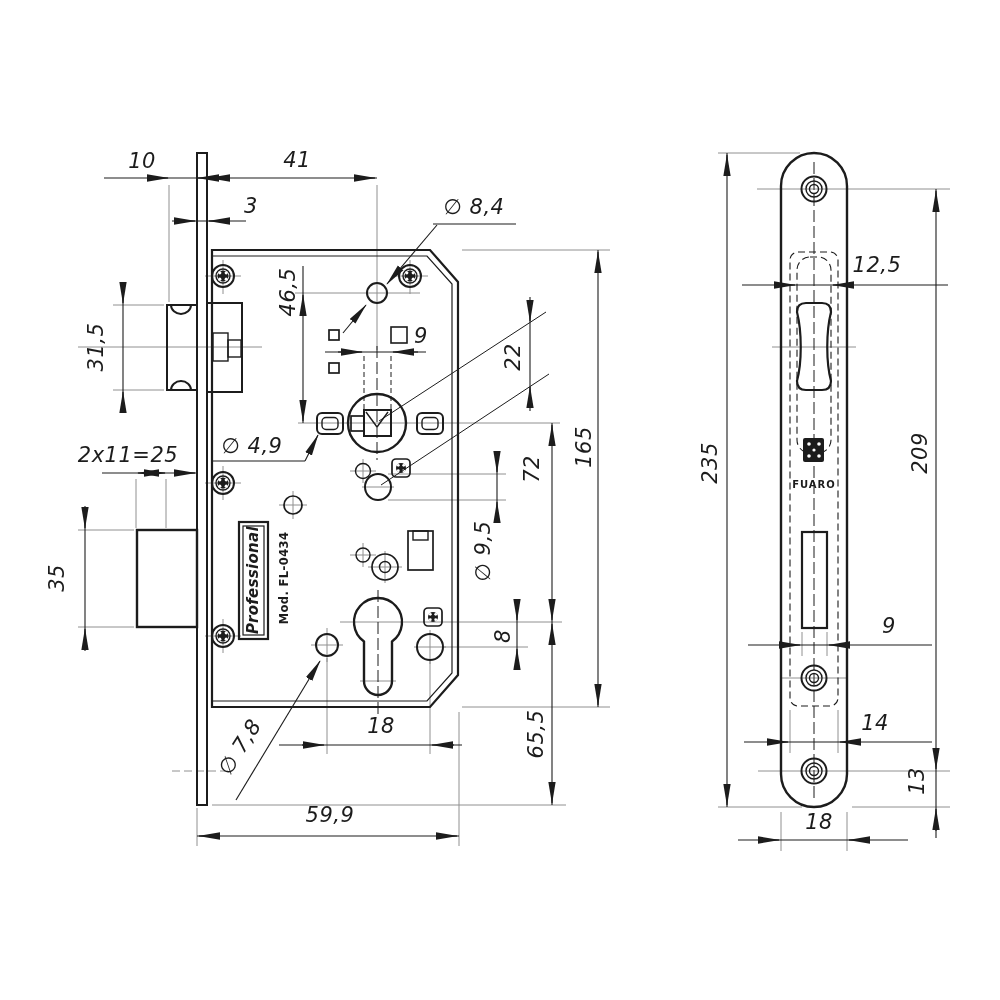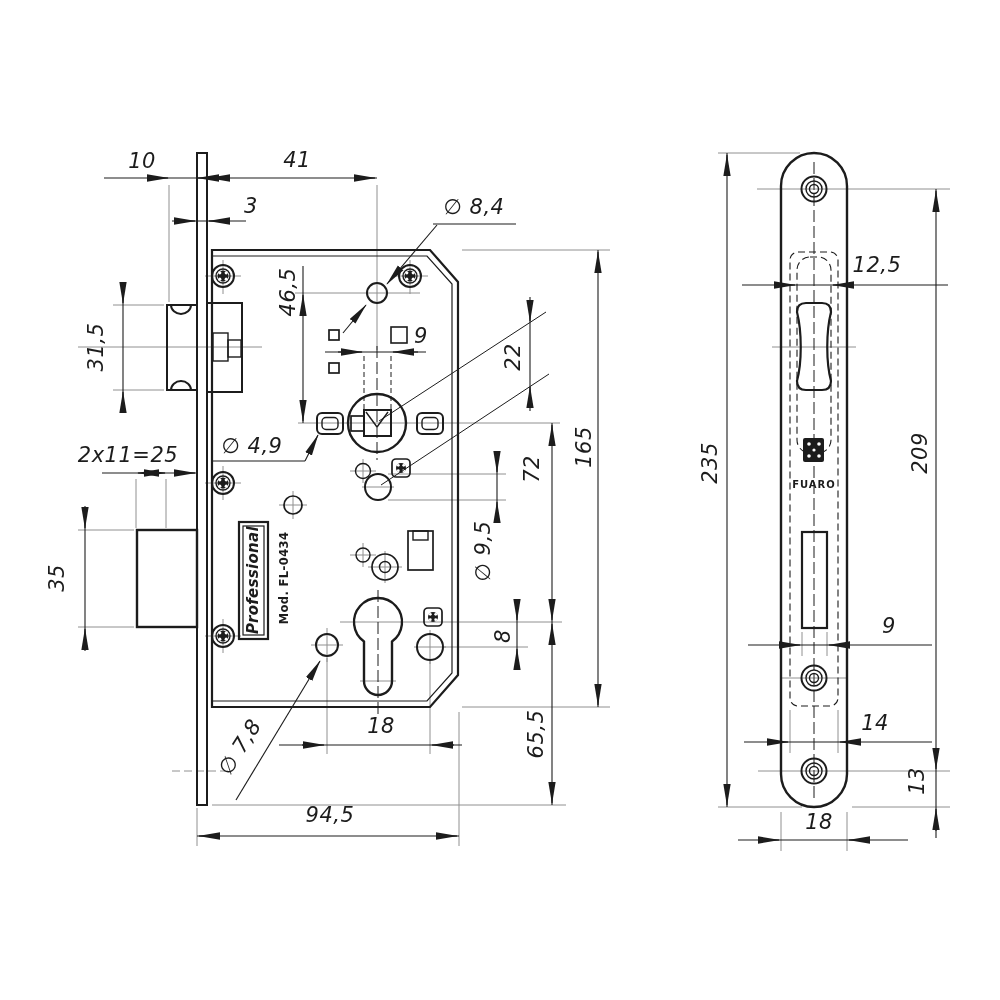--- a/index.html
+++ b/index.html
@@ -353,21 +353,21 @@
 <div class="lbl r90" style="left:96px;top:347px">31,5</div>
 <div class="lbl" style="left:128px;top:455px">2x11=25</div>
 <div class="lbl" style="left:252px;top:446px">∅ 4,9</div>
 <div class="lbl r90" style="left:57px;top:578px">35</div>
 <div class="lbl r90" style="left:532px;top:469px">72</div>
 <div class="lbl r90" style="left:584px;top:447px">165</div>
 <div class="lbl r90" style="left:483px;top:551px">∅ 9,5</div>
 <div class="lbl r90" style="left:503px;top:636px">8</div>
 <div class="lbl r58" style="left:240px;top:747px">∅ 7,8</div>
 <div class="lbl" style="left:381px;top:726px">18</div>
-<div class="lbl" style="left:330px;top:815px">94,5</div>
+<div class="lbl" style="left:330px;top:815px">59,9</div>
 <div class="lbl r90" style="left:536px;top:734px">65,5</div>
 
 <div class="lbl r90" style="left:710px;top:463px">235</div>
 <div class="lbl r90" style="left:920px;top:453px">209</div>
 <div class="lbl" style="left:877px;top:265px">12,5</div>
 <div class="lbl" style="left:889px;top:626px">9</div>
 <div class="lbl" style="left:875px;top:723px">14</div>
 <div class="lbl r90" style="left:917px;top:781px">13</div>
 <div class="lbl" style="left:819px;top:822px">18</div>
 

